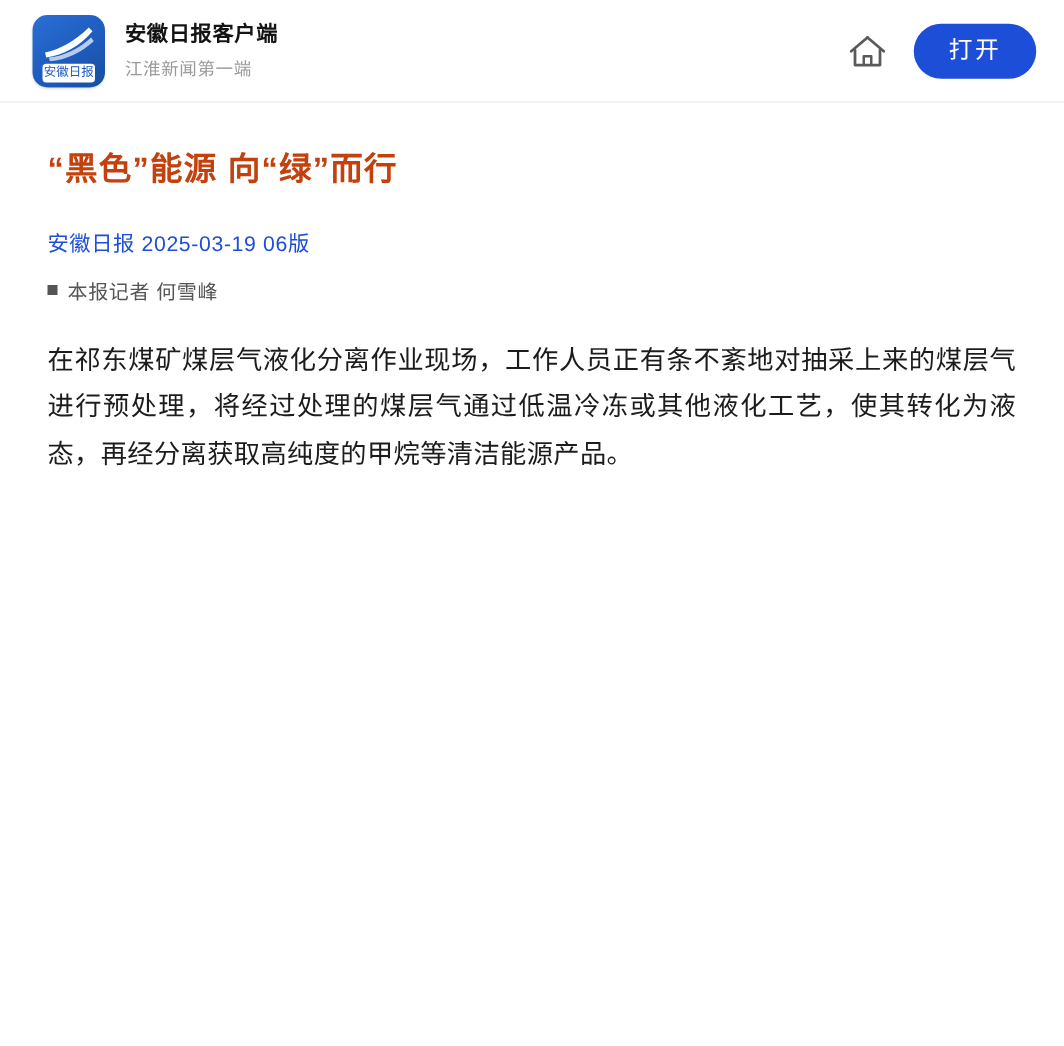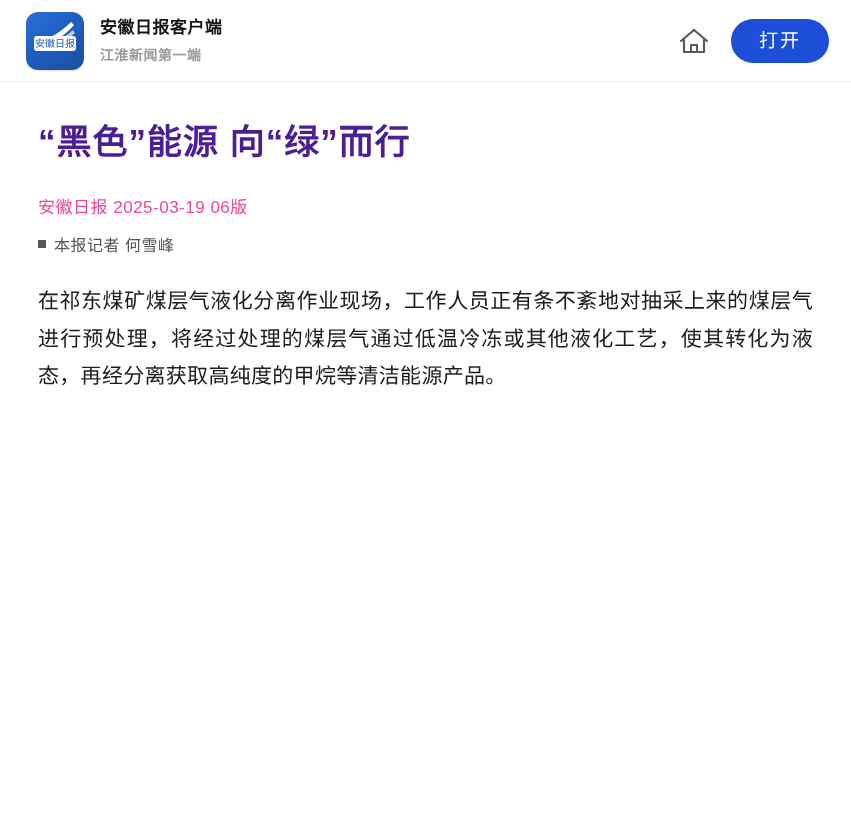--- a/index.html
+++ b/index.html
@@ -39,21 +39,21 @@
   .app-logo .swoosh {
     position: absolute;
     left: 7px;
     top: 7px;
     width: 44px;
     height: 30px;
   }
   .app-logo .plate {
     position: absolute;
     left: 8px;
-    bottom: 19px;
+    bottom: 4px;
     width: 42px;
     height: 15px;
     background: #ffffff;
     border-radius: 3px;
     color: #1e5bbd;
     font-size: 10px;
     line-height: 15px;
     text-align: center;
     letter-spacing: 0px;
     font-family: "DejaVu Sans", sans-serif;
@@ -69,21 +69,20 @@
     font-weight: bold;
     color: #141414;
     letter-spacing: 0.5px;
     line-height: 1.25;
   }
   .app-slogan {
     font-size: 14px;
     color: #9a9a9a;
     margin-top: 5px;
     letter-spacing: 0.5px;
-    font-weight: bold;
   }
   .appbar-spacer { flex: 1 1 auto; }
   .home-icon-btn {
     width: 38px;
     height: 38px;
     display: flex;
     align-items: center;
     justify-content: center;
     margin-right: 18px;
     cursor: pointer;
@@ -101,32 +100,32 @@
     font-family: "Liberation Sans", "DejaVu Sans", sans-serif;
     letter-spacing: 2px;
   }
 
   
   .article {
     padding: 30px 38px 0 38px;
     box-sizing: border-box;
   }
   .headline {
-    font-size: 35px;
+    font-size: 26px;
     font-weight: bold;
-    color: #4c1d95;
+    color: #c2410c;
     letter-spacing: 1px;
     line-height: 1.35;
     margin: 6px 0 0 0;
     font-family: "Liberation Sans", "DejaVu Sans", sans-serif;
   }
   .meta-line {
     margin-top: 28px;
     font-size: 17px;
-    color: #ec4899;
+    color: #1d4ed8;
     letter-spacing: 0.5px;
   }
   .byline {
     margin-top: 14px;
     font-size: 16px;
     color: #555555;
     display: flex;
     align-items: center;
     text-align: center;
   }

